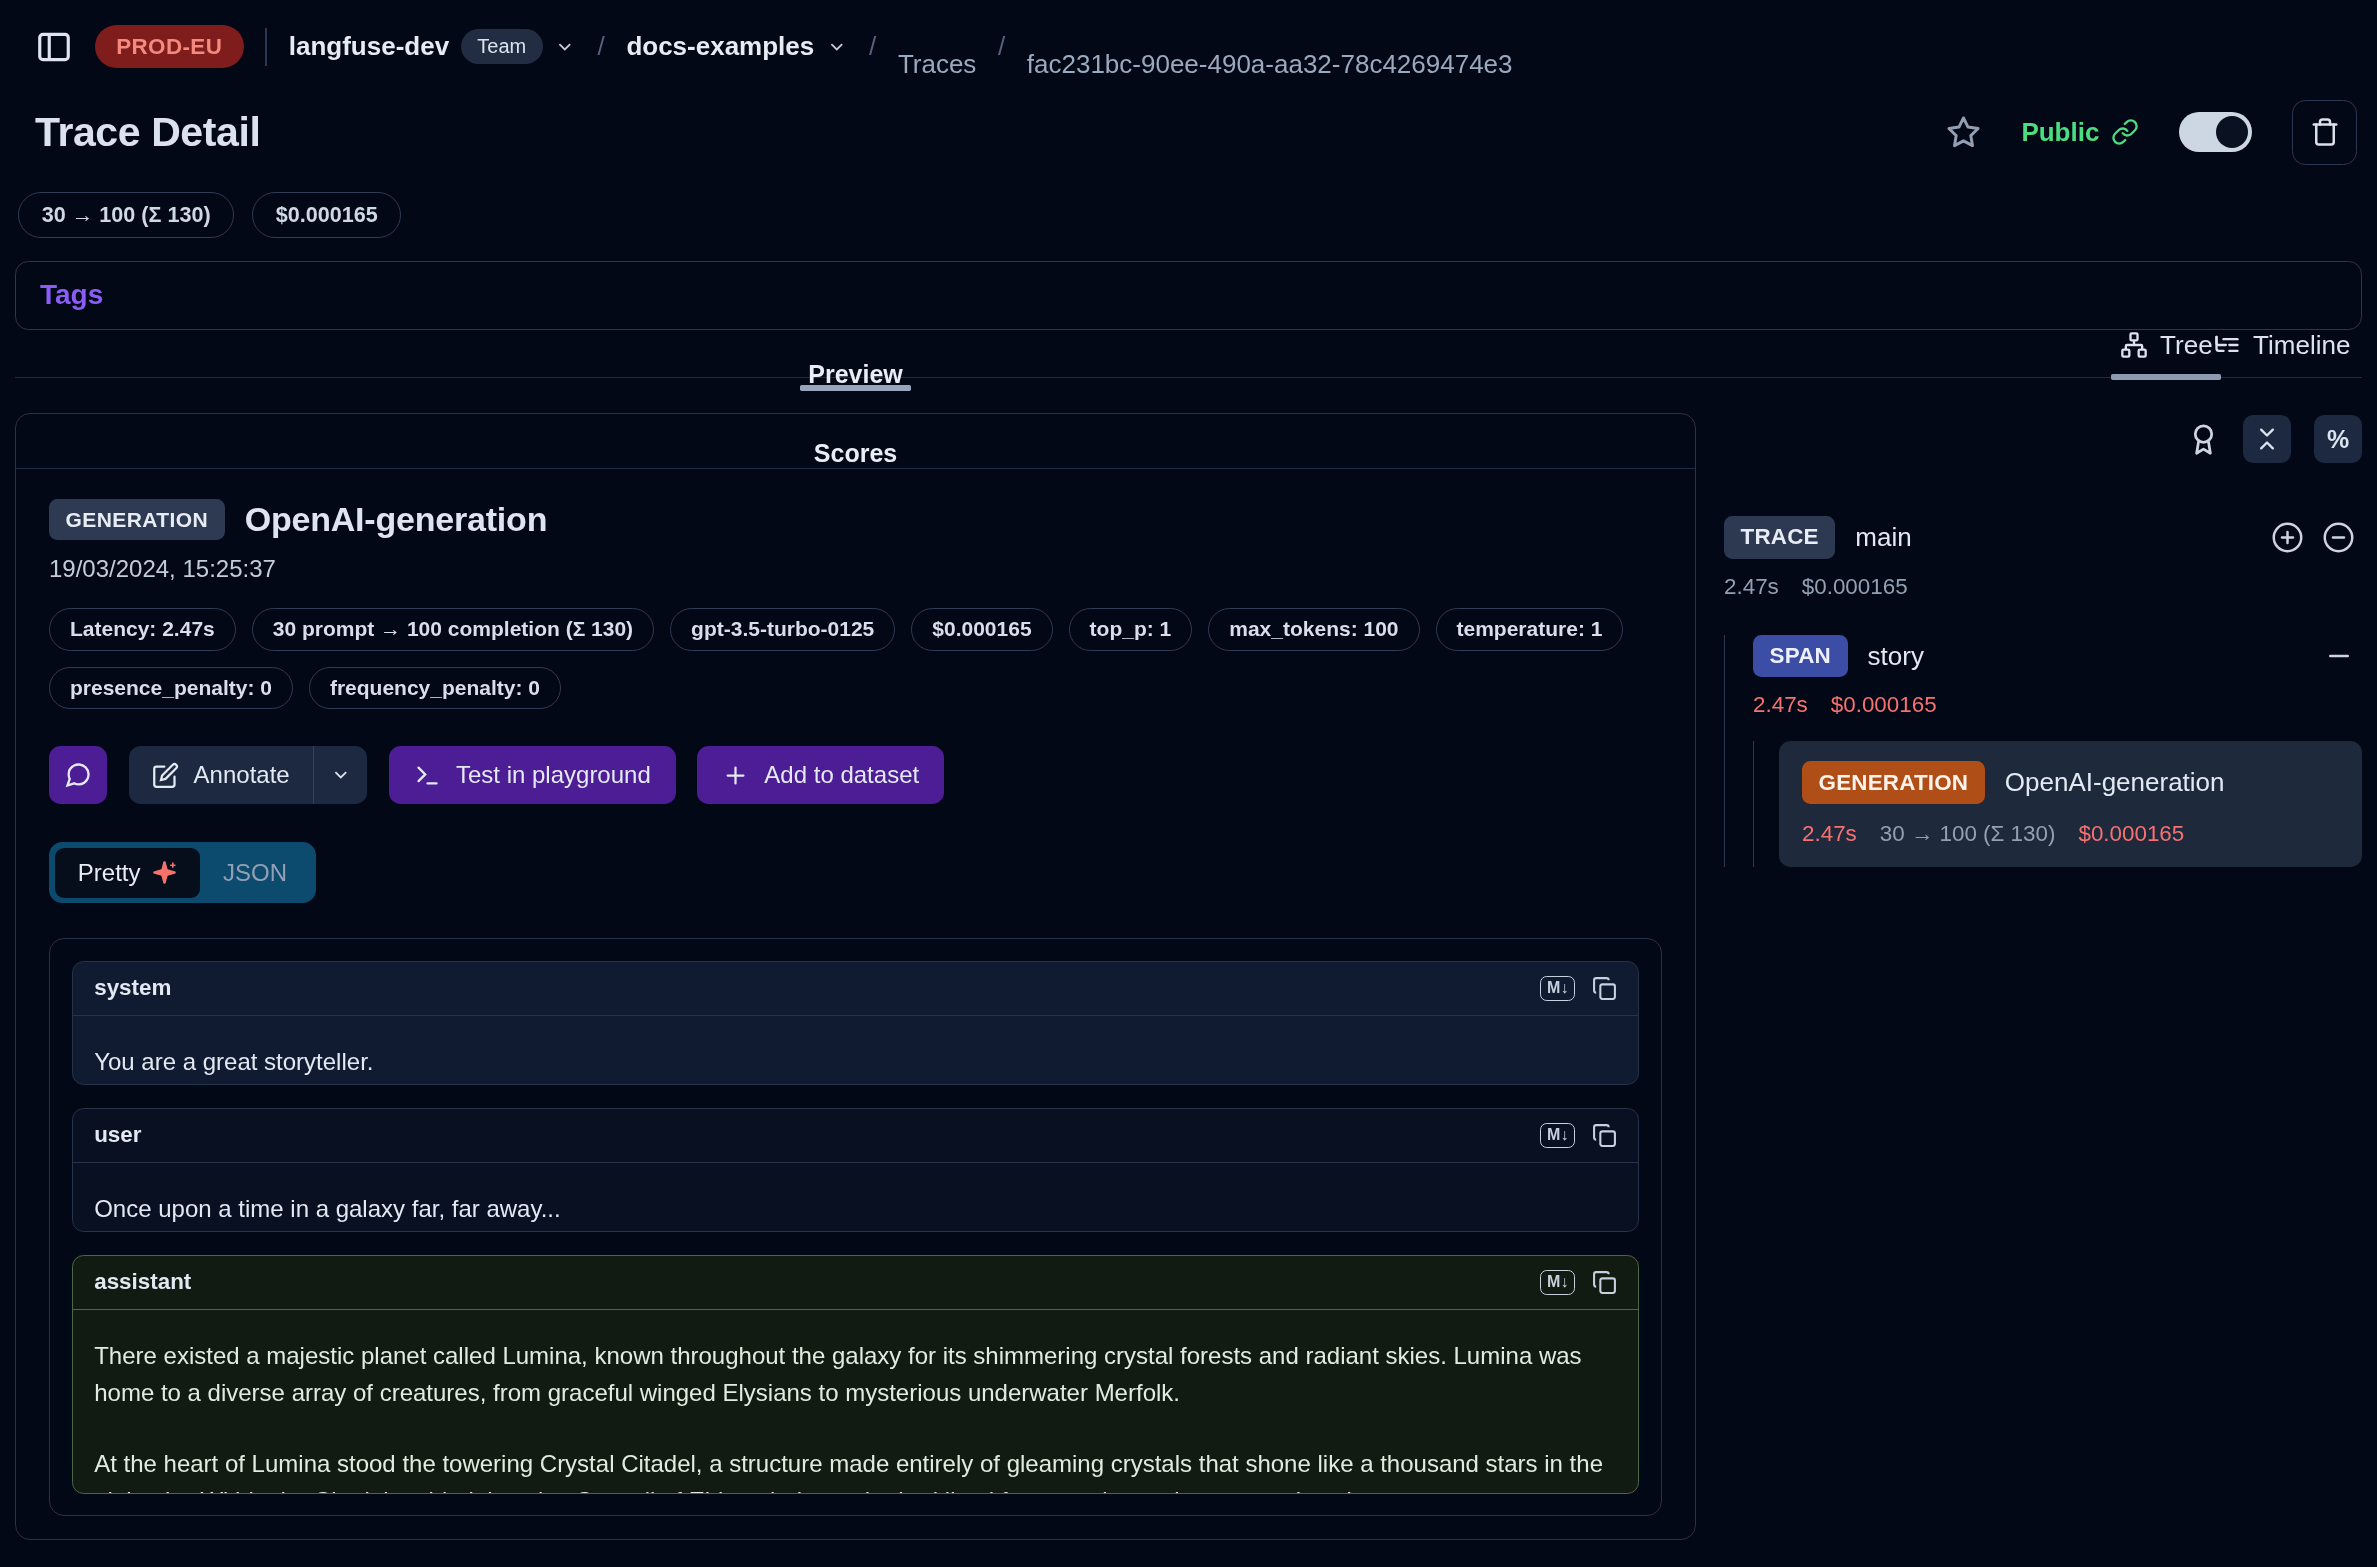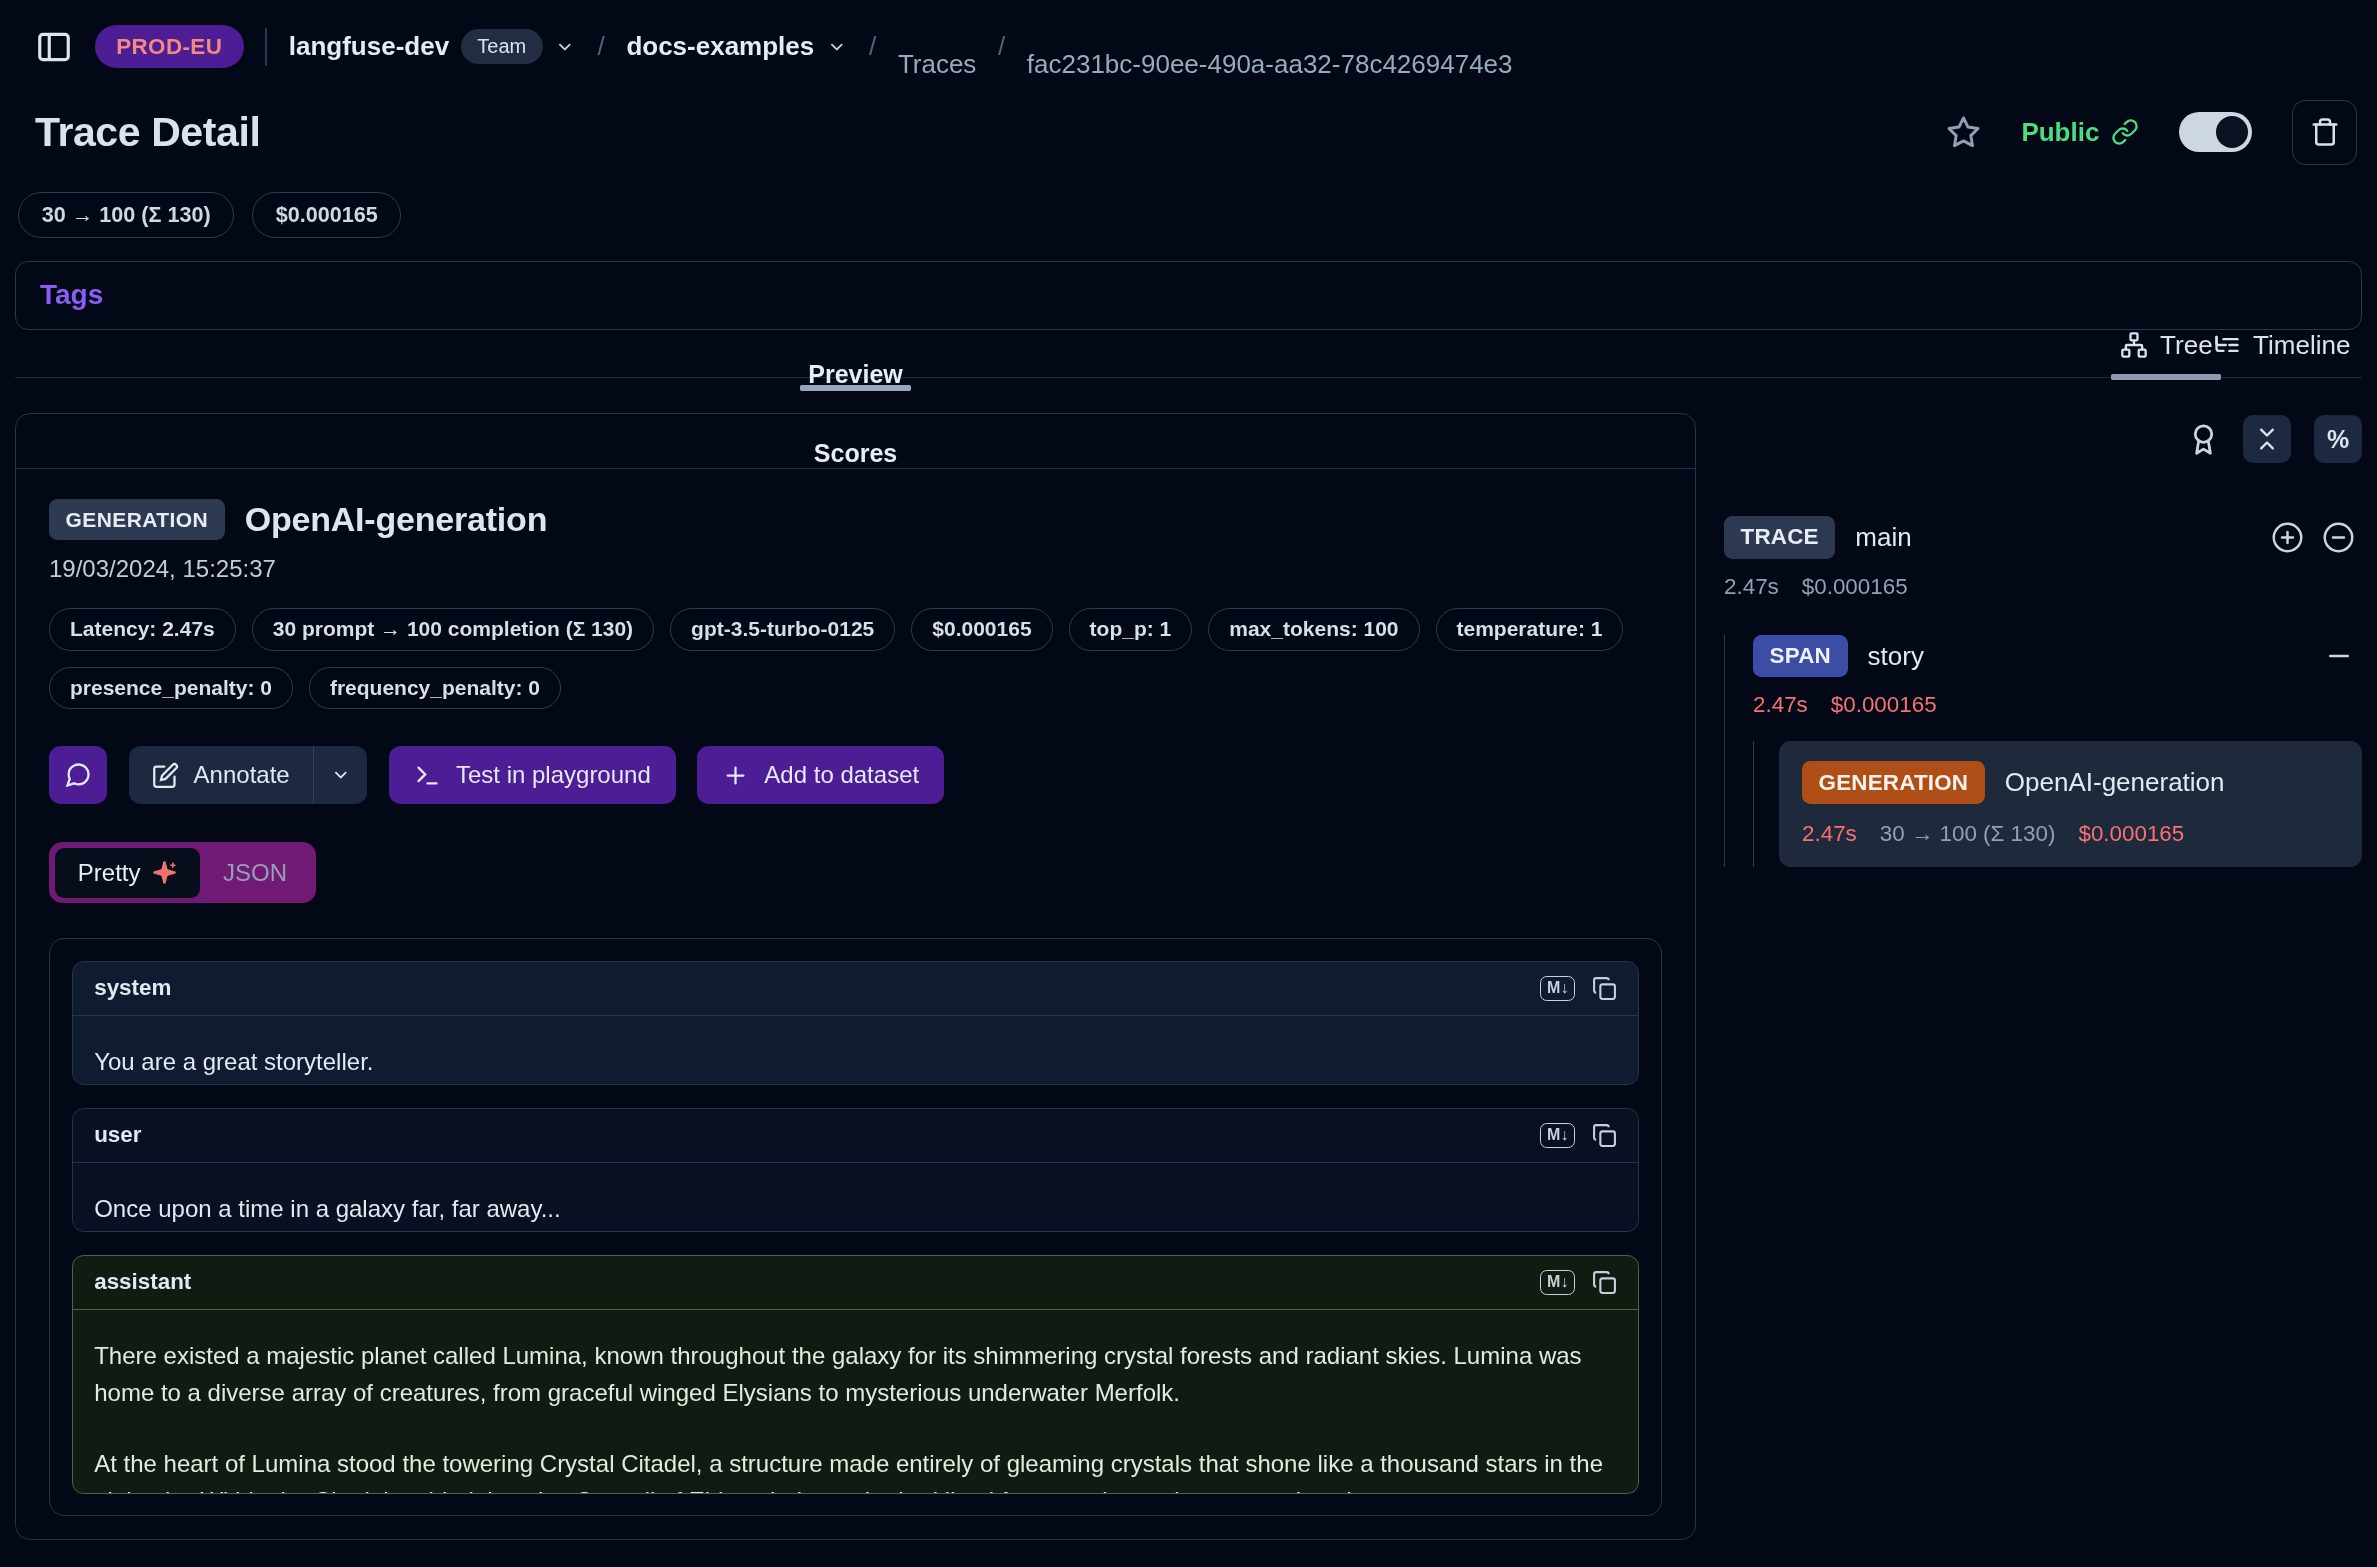--- a/index.html
+++ b/index.html
@@ -10,21 +10,21 @@
     font-family: "Liberation Sans", sans-serif;
     font-size: 23px;
     overflow: hidden;
   }
   svg { display: block; }
   .page { width: 100%; height: 100%; padding: 0 15px; }
 
   
   .breadcrumb-row { height: 93px; display: flex; align-items: center; gap: 21.6px; padding-left: 20px; }
   .panel-toggle { background: none; border: none; color: #dde5f0; cursor: pointer; }
-  .env-badge { background: #4c1d95; color: #f4897e; border-radius: 830px; padding: 8.3px 21.6px; font-size: 22.4px; font-weight: 700; letter-spacing: 0.4px; }
+  .env-badge { background: #7f1d1d; color: #f4897e; border-radius: 830px; padding: 8.3px 21.6px; font-size: 22.4px; font-weight: 700; letter-spacing: 0.4px; }
   .crumb-divider { width: 1.7px; height: 38px; background: #2b3850; }
   .crumb { display: flex; align-items: center; gap: 11.6px; background: none; border: none; cursor: pointer; }
   .crumb-strong { font-size: 26px; font-weight: 600; color: #e6ecf4; }
   .crumb-muted { font-size: 26px; font-weight: 400; color: #9aa9bd; margin-top: 36px; }
   .team-pill { background: #222d43; color: #dbe3ee; border-radius: 830px; padding: 5.8px 16.6px; font-size: 20px; }
   .chev { color: #c3cddc; }
   .slash { color: #54637b; font-size: 26px; }
 
   
   .title-row { display: flex; align-items: center; margin-top: 6.7px; padding: 0 5px 0 20px; }
@@ -66,21 +66,21 @@
   .param-badge { border: 1.7px solid #2e3c55; border-radius: 830px; padding: 8.3px 20px; font-size: 21px; font-weight: 700; color: #d6dfeb; }
 
   .actions-row { margin-top: 37px; display: flex; gap: 21.6px; align-items: stretch; }
   .btn { background: #4c1d95; border: none; border-radius: 11.6px; color: #e4eaf3; font-size: 24px; font-weight: 500; display: flex; align-items: center; gap: 15px; padding: 0 25px; height: 58px; cursor: pointer; }
   .btn.icon-only { width: 58px; padding: 0; justify-content: center; }
   .split-btn { display: flex; background: #1d2940; border-radius: 11.6px; overflow: hidden; }
   .split-main { display: flex; gap: 15px; align-items: center; padding: 0 23px; background: none; border: none; color: #e4eaf3; font-size: 24px; font-weight: 500; cursor: pointer; }
   .split-divider { width: 1.7px; background: #32405c; }
   .split-caret { width: 53px; display: flex; align-items: center; justify-content: center; background: none; border: none; color: #dbe3ee; cursor: pointer; }
 
-  .format-toggle { margin-top: 38px; display: inline-flex; align-self: flex-start; background: #701a75; border-radius: 13.3px; padding: 5.8px; }
+  .format-toggle { margin-top: 38px; display: inline-flex; align-self: flex-start; background: #0c4a6e; border-radius: 13.3px; padding: 5.8px; }
   .format-opt { font-size: 24px; color: #93a0b4; padding: 10.8px 23px; border-radius: 9.1px; display: flex; gap: 11.6px; align-items: center; background: none; border: none; cursor: pointer; }
   .format-opt.active { background: #060d1b; color: #e8edf5; }
 
   .io-box { margin-top: 35px; flex: 1; border: 1.7px solid #263348; border-radius: 15px; padding: 21.6px; display: flex; flex-direction: column; gap: 23px; overflow: hidden; }
   .msg { border-radius: 11.6px; border: 1.7px solid #263348; overflow: hidden; }
   .msg-header { display: flex; align-items: center; padding: 13.3px 21.6px; font-size: 22.4px; font-weight: 600; color: #e2e9f2; }
   .msg-icons { margin-left: auto; display: flex; gap: 16.6px; align-items: center; color: #c6d0de; }
   .md-chip { border: 1.7px solid #c6d0de; border-radius: 6.7px; font-size: 16px; font-weight: 700; padding: 2.5px 5.8px; background: none; color: #c6d0de; cursor: pointer; }
   .copy-btn { background: none; border: none; color: #c6d0de; cursor: pointer; }
   .msg-divider { height: 1.7px; background: #26334a; }

